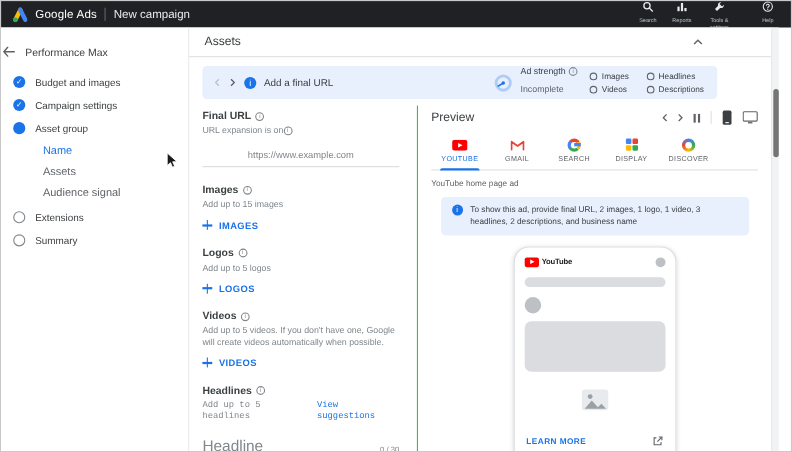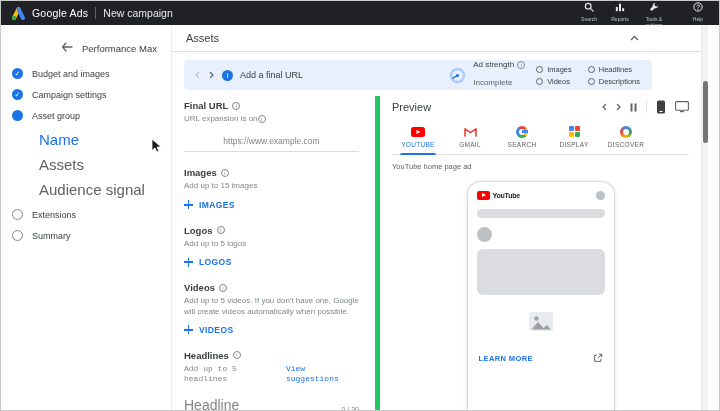--- a/index.html
+++ b/index.html
@@ -15,31 +15,31 @@
   .brand { font-size:10.5px; color:#fff; letter-spacing:.2px; }
   .tb-sep { width:1px; height:12px; background:#5f6368; }
   .page-title { font-size:10.5px; color:#e8eaed; }
   .tb-right { display:flex; align-items:flex-start; gap:9px; }
   .tb-action { display:flex; flex-direction:column; align-items:center; cursor:pointer; min-width:22px; }
   .tb-action .lbl { font-size:5px; color:#bdc1c6; margin-top:1px; max-width:28px; text-align:center; line-height:1.15; }
   .tb-gap { margin-left:10px; }
 
   
   .sidebar { position:absolute; top:24px; left:0; width:170px; bottom:0; background:#fff; padding-top:10px; }
-  .side-back { display:flex; align-items:center; gap:9px; padding:7px 12px 9px 20px;
-               font-size:9.5px; color:#3c4043; cursor:pointer;margin-left:40px; }
+  .side-back { display:flex; align-items:center; gap:9px; padding:7px 12px 9px 1px;
+               font-size:9.5px; color:#3c4043; cursor:pointer; }
   .step { display:flex; align-items:center; gap:9px; padding:5px 12px 5px 11px;
           font-size:9px; color:#3c4043; cursor:pointer; }
   .bullet { width:11px; height:11px; border-radius:50%; flex:none; }
   .bullet.complete { background:#1a73e8; color:#fff; font-size:7px; line-height:11px; text-align:center; }
   .bullet.complete::after { content:'\2713'; }
   .bullet.current { background:#1a73e8; }
   .bullet.pending { border:1.2px solid #80868b; background:#fff; }
   .substeps { padding:1px 0 2px 38px; }
-  .substep { font-size:15px; color:#5f6368; padding:4px 0; cursor:pointer; }
+  .substep { font-size:10px; color:#5f6368; padding:4px 0; cursor:pointer; }
   .substep.active { color:#1a73e8; }
 
   
   .main { position:absolute; top:24px; left:170px; width:530px; bottom:0;
           background:#fff; border-left:1px solid #ececec; display:flex; flex-direction:column; }
   .assets-header { height:27px; flex:none; border-bottom:1px solid #e0e0e0;
                    display:flex; align-items:center; padding:0 14px; }
   .assets-title { font-size:11px; color:#3c4043; }
   .chev-up { margin-left:auto; margin-right:48px; cursor:pointer; display:flex; }
 
@@ -60,21 +60,21 @@
             display:inline-flex; align-items:center; justify-content:center; font-size:5.5px; flex:none; }
   .info-o::after { content:'i'; }
   .checks { display:grid; grid-template-rows:repeat(2,auto); grid-auto-flow:column;
             column-gap:16px; row-gap:3px; margin-right:2px; }
   .check { display:flex; align-items:center; gap:4px; font-size:7.5px; color:#3c4043; }
   .check .c { width:7px; height:7px; border:1px solid #5f6368; border-radius:50%; flex:none; }
 
   .columns { flex:1; display:flex; min-height:0; }
 
   
-  .form-col { width:208px; flex:none; border-right:5px solid #22c55e; padding:4px 16px 0 12px; overflow:hidden; }
+  .form-col { width:208px; flex:none; border-right:1px solid #22c55e; padding:4px 16px 0 12px; overflow:hidden; }
   .sec-head { display:flex; align-items:center; gap:4px; }
   .sec-label { font-size:9.5px; font-weight:bold; color:#3c4043; }
   .sub-hint { font-size:8px; color:#80868b; margin-top:3px; display:flex; align-items:center; gap:0; line-height:1.3; }
   .url-input { margin-top:12px; width:100%; border:none; border-bottom:1px solid #dadce0;
                font-size:8.5px; color:#3c4043; padding:0 0 5px; background:transparent; outline:none;
                font-family:"Liberation Sans", sans-serif;text-align:center; }
   .url-input::placeholder { color:#80868b; }
   .asset-sec { margin-top:15px; }
   .add-btn { display:flex; align-items:center; gap:6px; margin-top:8px; cursor:pointer;
              color:#1a73e8; font-size:8.5px; font-weight:bold; letter-spacing:.4px; }
@@ -439,20 +439,24 @@
           <div class="pv-tab">
             <span class="tabicon">
                 <span class="disc-ring"></span>
               </span>
             <span>DISCOVER</span>
           </div>
         </div>
 
         <div class="pv-caption">YouTube home page ad</div>
 
+        <div class="pv-notice">
+          <span class="info-f small"></span>
+          <span class="txt">To show this ad, provide final URL, 2 images, 1 logo, 1 video, 3 headlines, 2 descriptions, and business name</span>
+        </div>
 
         <div class="phone">
           <div class="ph-head">
             <span class="yt-logo">
               <span class="yt-badge"></span>
               <span class="yt-word">YouTube</span>
             </span>
             <span class="ph-avatar"></span>
           </div>
           <div class="ph-pill"></div>

